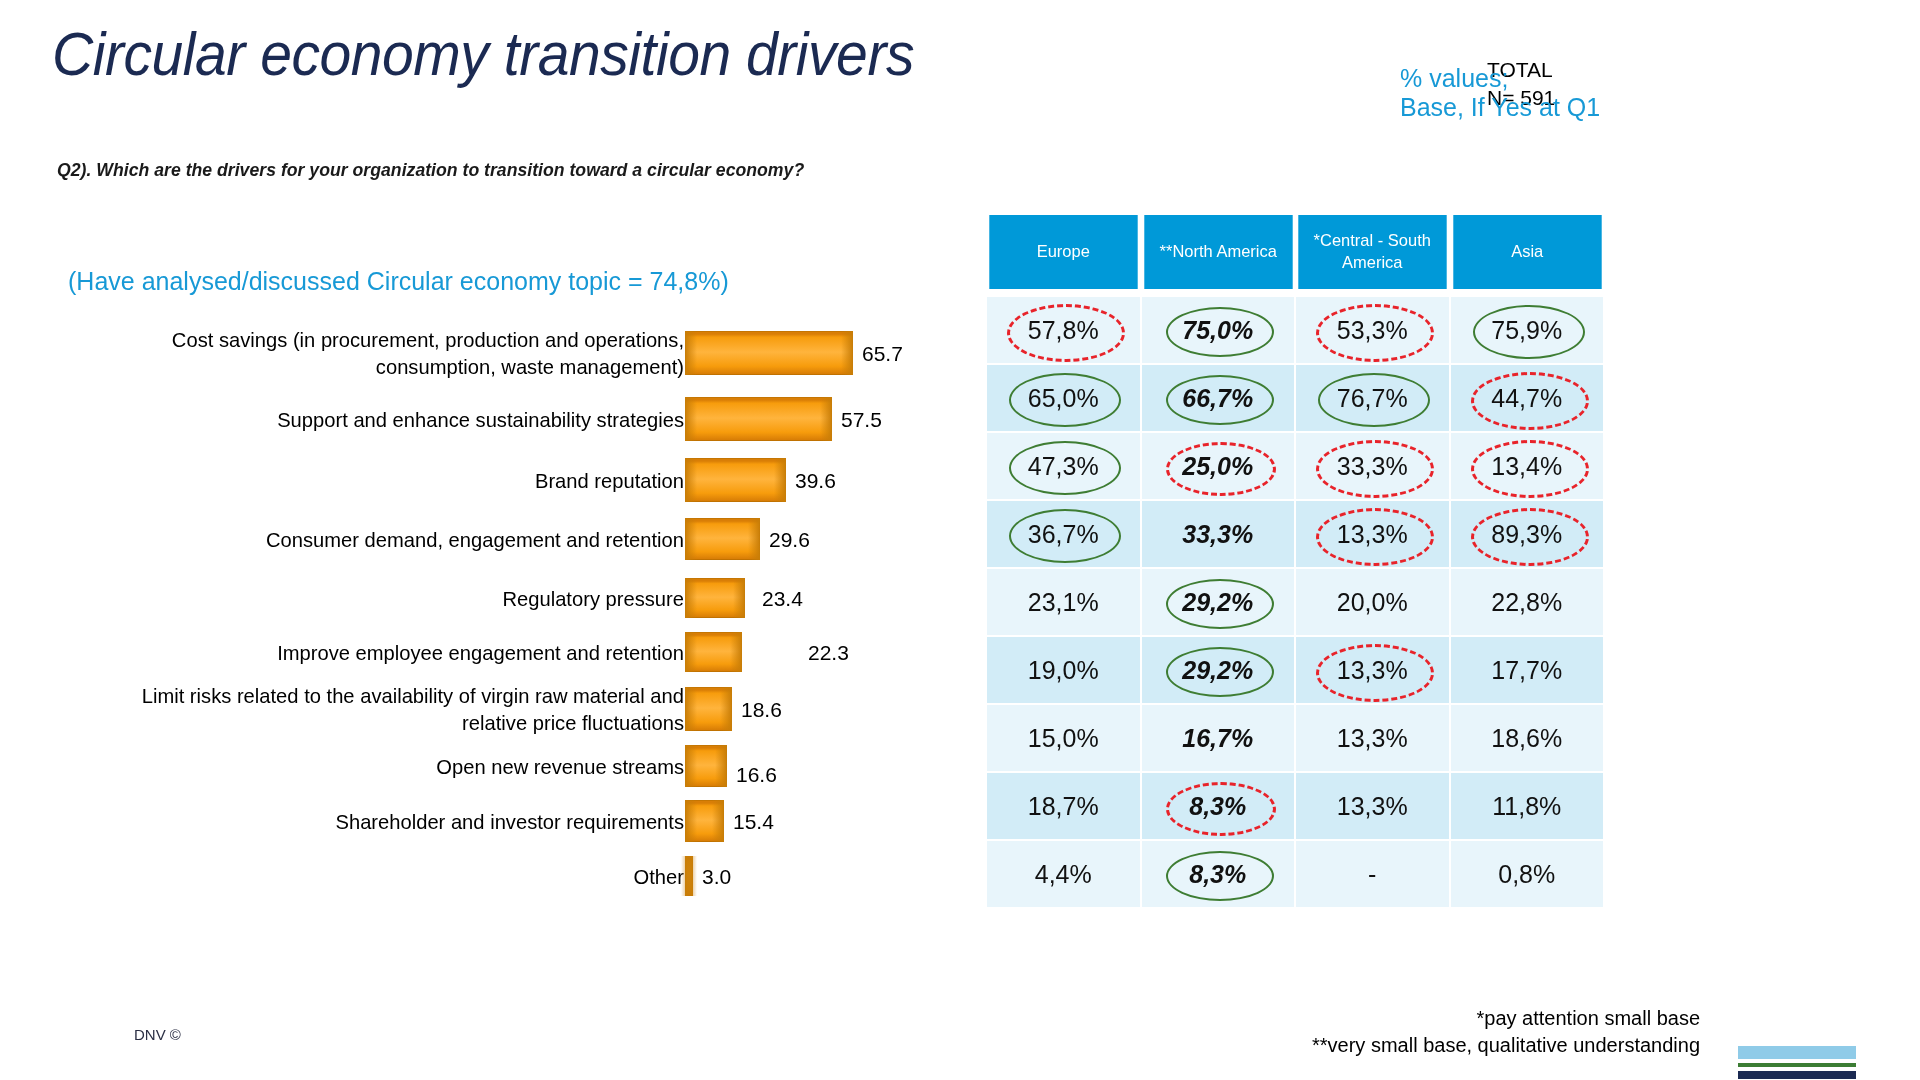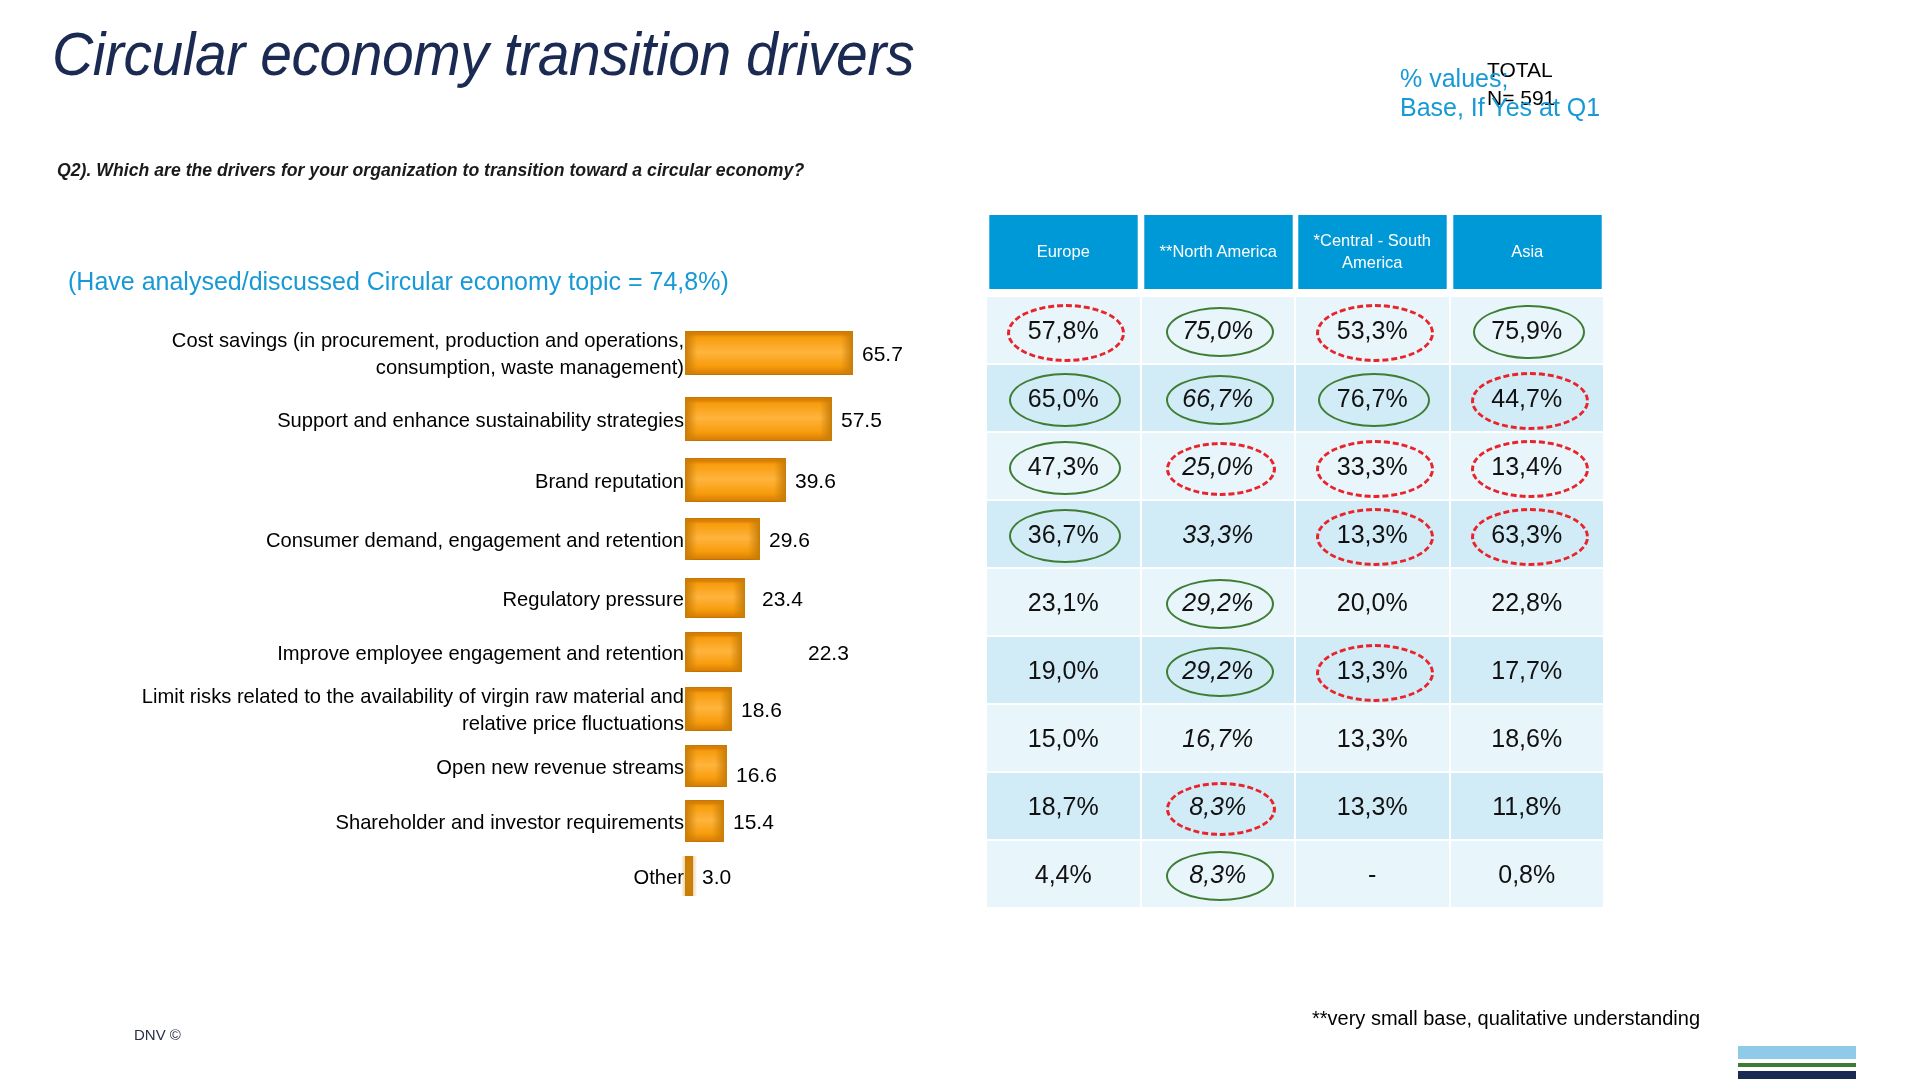--- a/index.html
+++ b/index.html
@@ -158,21 +158,21 @@
     text-align: center;
     vertical-align: middle;
     position: relative;
     font-size: 25px;
     color: #111;
   }
   #region-table tbody tr:nth-child(odd) td { background: #e8f5fb; }
   #region-table tbody tr:nth-child(even) td { background: #d2ecf7; }
   #region-table tbody tr:first-child td { border-top: 6px solid #ffffff; }
 
-  td.col-na { font-size: 18px; font-style: italic; font-weight: normal; }
+  td.col-na { font-size: 18px; font-style: italic; font-weight: bold; }
 
   .cell-inner {
     position: relative;
     display: inline-block;
     padding: 0 6px;
     z-index: 2;
   }
   .oval {
     position: absolute;
     left: 50%;
@@ -350,21 +350,21 @@
       <tr>
         <td><span class="oval green"></span><span class="cell-inner">47,3%</span></td>
         <td class="col-na"><span class="oval red"></span><span class="cell-inner">25,0%</span></td>
         <td><span class="oval red"></span><span class="cell-inner">33,3%</span></td>
         <td><span class="oval red"></span><span class="cell-inner">13,4%</span></td>
       </tr>
       <tr>
         <td><span class="oval green"></span><span class="cell-inner">36,7%</span></td>
         <td class="col-na"><span class="cell-inner">33,3%</span></td>
         <td><span class="oval red"></span><span class="cell-inner">13,3%</span></td>
-        <td><span class="oval red"></span><span class="cell-inner">63,3%</span></td>
+        <td><span class="oval red"></span><span class="cell-inner">89,3%</span></td>
       </tr>
       <tr>
         <td><span class="cell-inner">23,1%</span></td>
         <td class="col-na"><span class="oval green"></span><span class="cell-inner">29,2%</span></td>
         <td><span class="cell-inner">20,0%</span></td>
         <td><span class="cell-inner">22,8%</span></td>
       </tr>
       <tr>
         <td><span class="cell-inner">19,0%</span></td>
         <td class="col-na"><span class="oval green"></span><span class="cell-inner">29,2%</span></td>
@@ -386,20 +386,21 @@
       <tr>
         <td><span class="cell-inner">4,4%</span></td>
         <td class="col-na"><span class="oval green"></span><span class="cell-inner">8,3%</span></td>
         <td><span class="cell-inner">-</span></td>
         <td><span class="cell-inner">0,8%</span></td>
       </tr>
     </tbody>
 </table>
 
 <div id="footer-notes">
+  <div>*pay attention small base</div>
   <div>**very small base, qualitative understanding</div>
 </div>
 <div id="dnv-copyright">DNV ©</div>
 <div id="dnv-logo">
   <div class="bar-lightblue"></div>
   <div class="bar-green"></div>
   <div class="bar-navy"></div>
   <div class="logo-text">DNV</div>
 </div>
 

